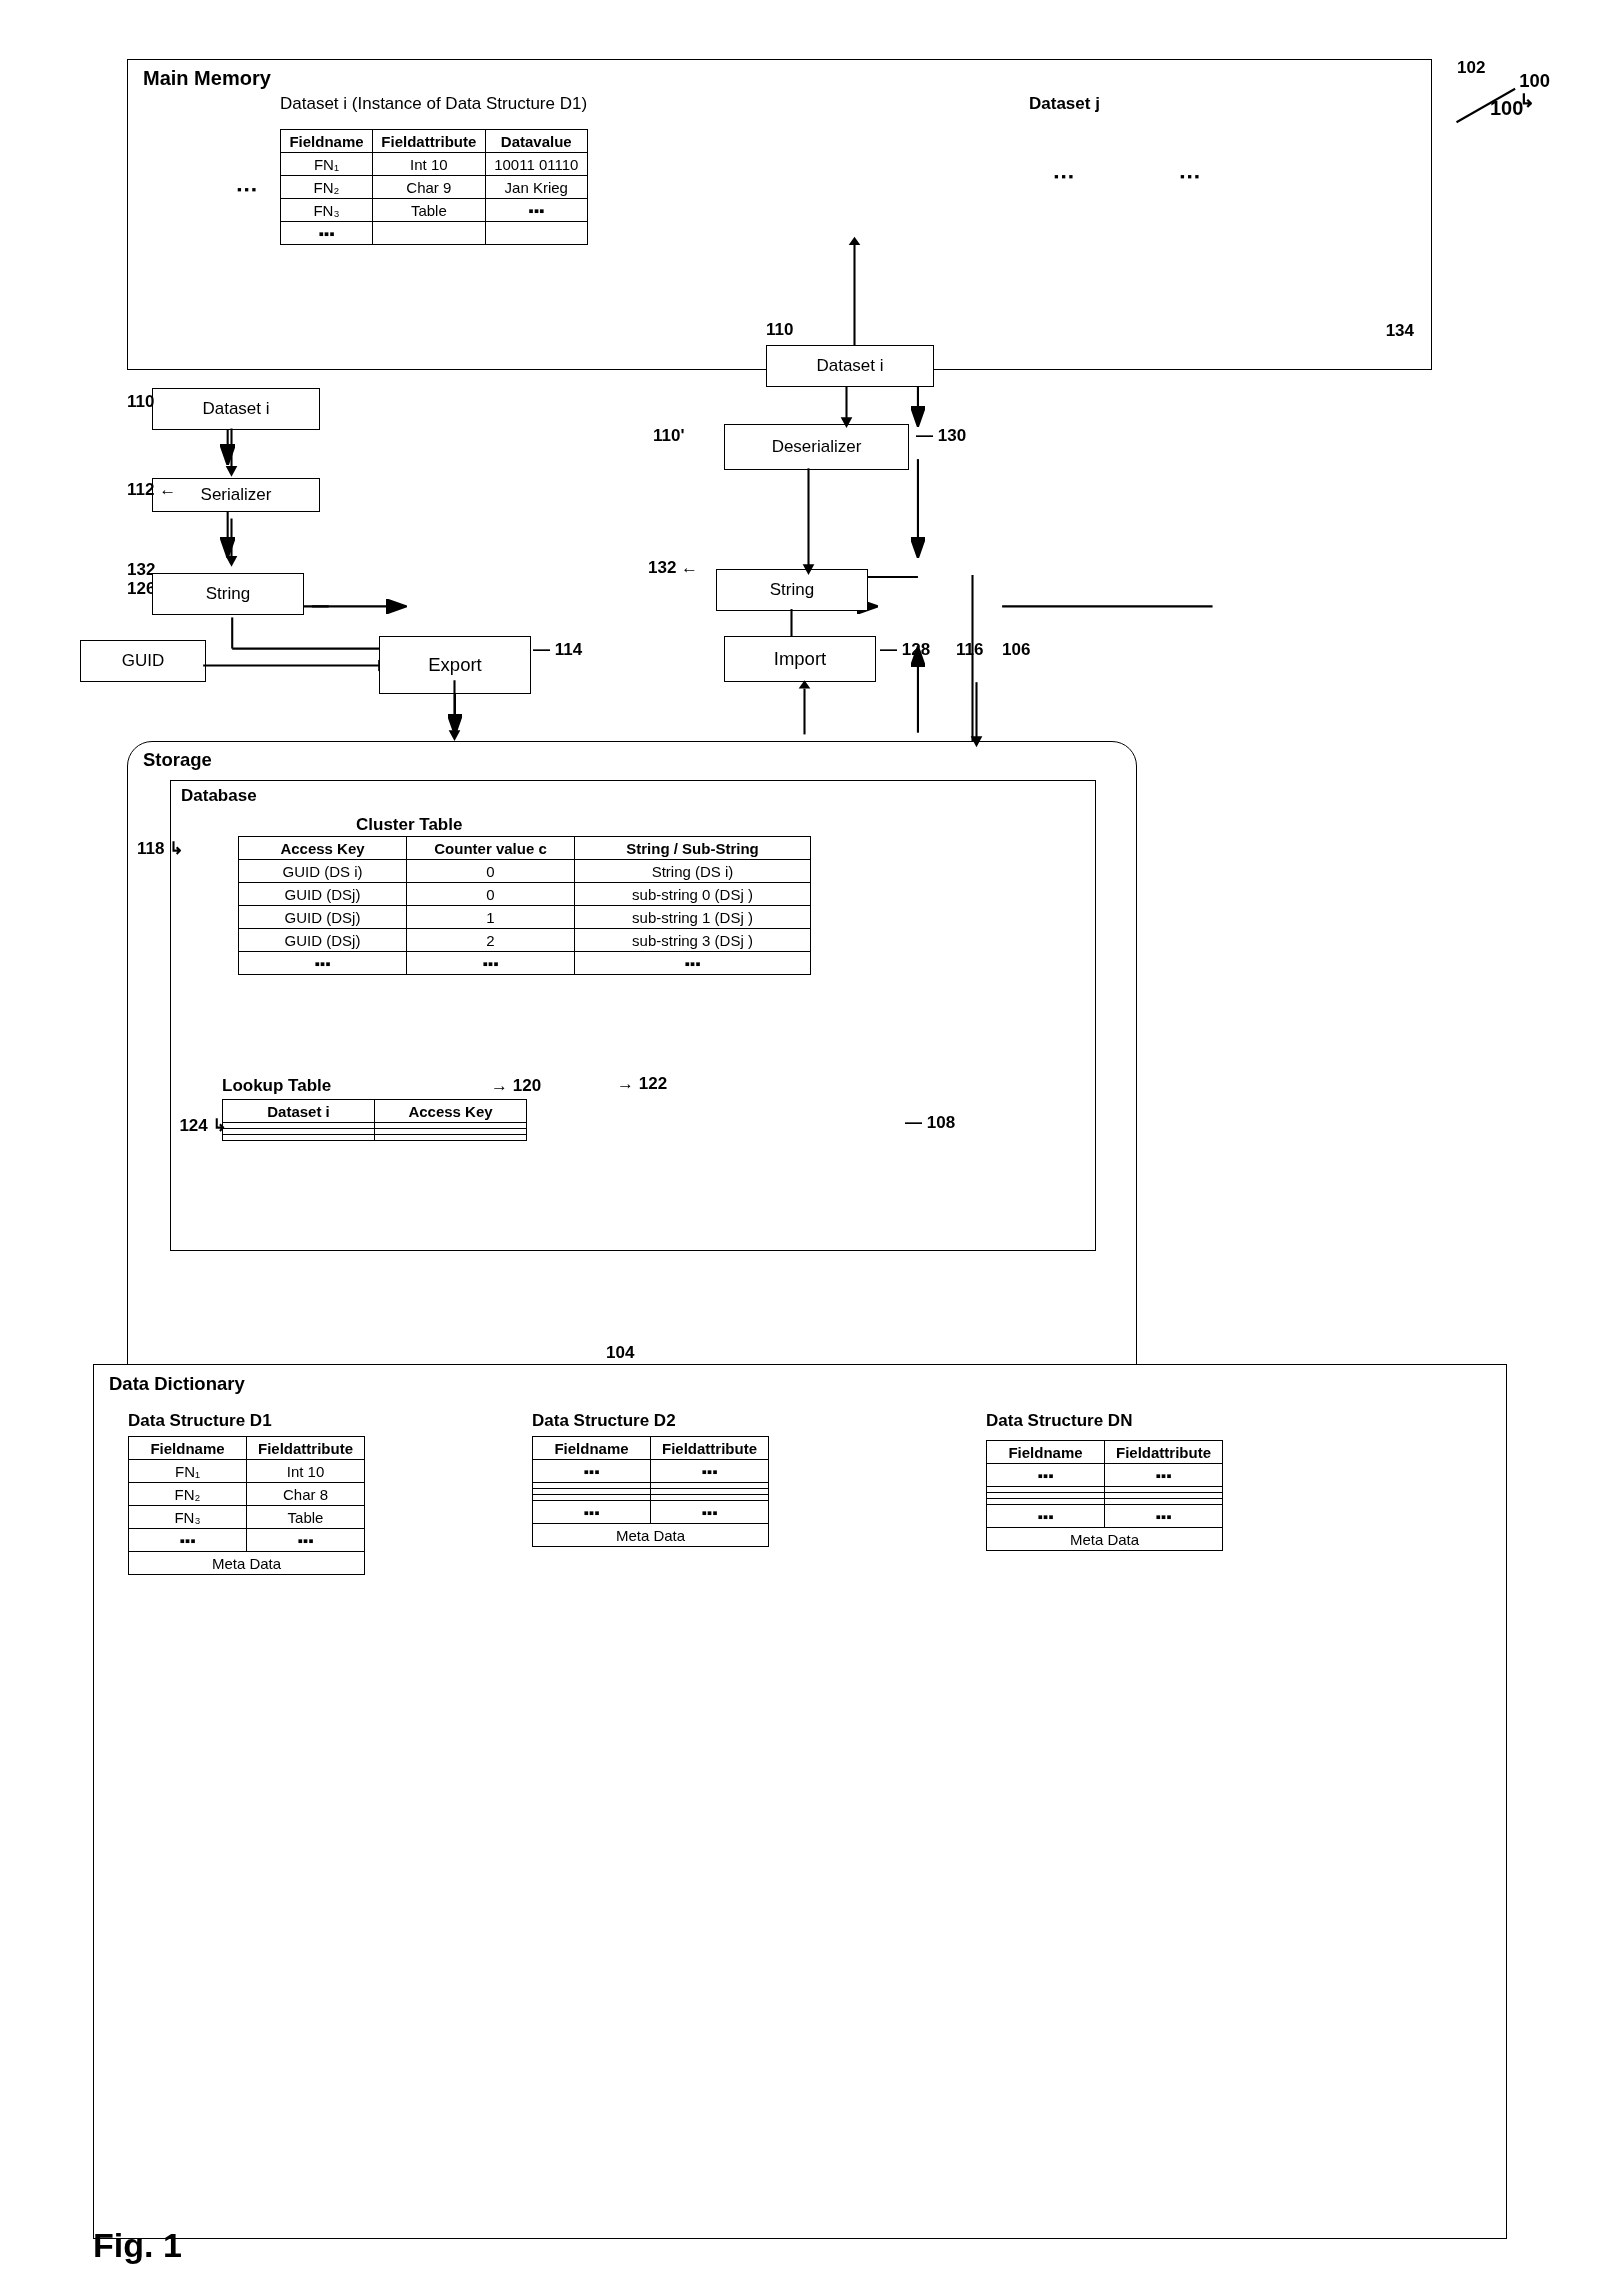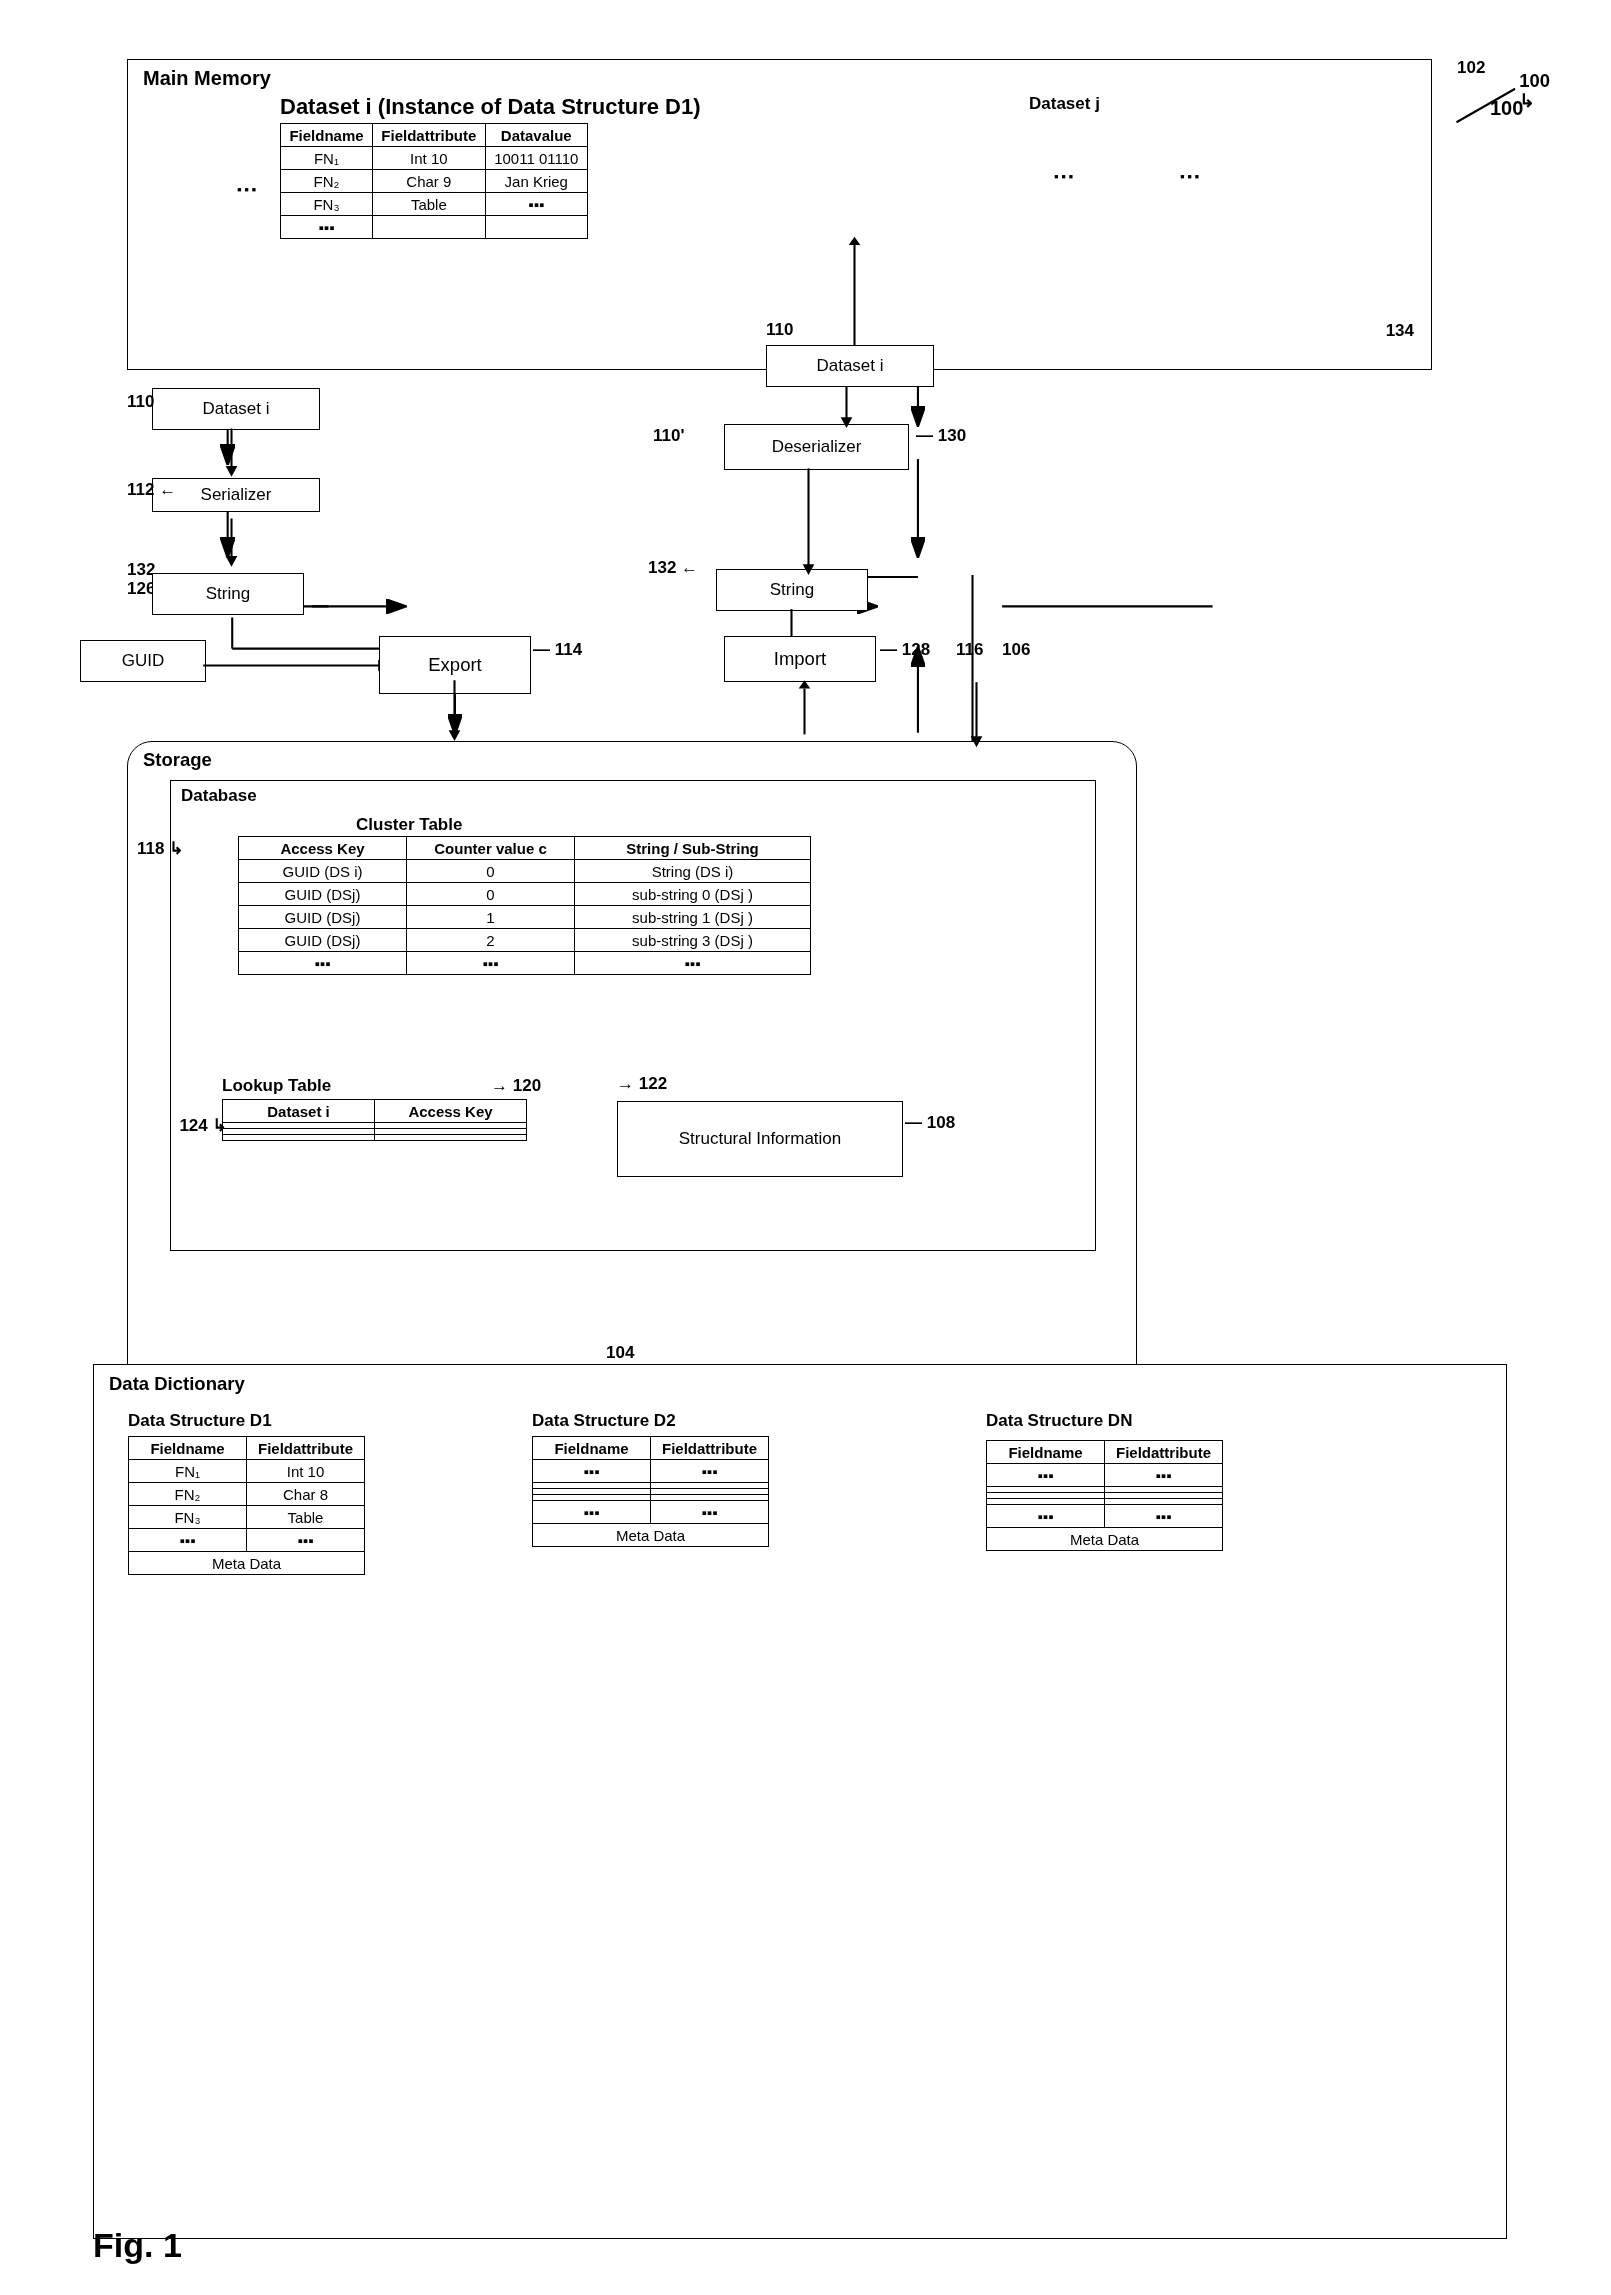--- a/index.html
+++ b/index.html
@@ -113,21 +113,21 @@
     <line x1="230" y1="680" x2="350" y2="680"></line>
 
     <line x1="1150" y1="680" x2="1400" y2="680"></line>
 
   </svg>
 
   <div class="box" style="left:93px; top:25px; width:1305px; height:311px; border-width:1.7px;">
     <span class="box-label" style="position:absolute; top:6.7px; left:15px; font-size:20px;">Main Memory</span>
 
     <div style="position:absolute; left:152px; top:34px;">
-      <div class="box-label-sm" style="font-size:22px; margin-bottom:3px; font-weight:bold;">Dataset i (Instance of Data Structure D1)</div>
+      <div class="box-label-sm" style="font-size:17px; margin-bottom:15px; font-weight:normal;">Dataset i (Instance of Data Structure D1)</div>
       <table>
         <thead>
           <tr>
             <th>Fieldname</th>
             <th>Fieldattribute</th>
             <th>Datavalue</th>
           </tr>
         </thead>
         <tbody>
           <tr>
@@ -363,23 +363,20 @@
                 <td></td>
               </tr>
           </tbody>
         </table>
       </div>
 
       <div class="ref" style="position:absolute; left:8.4px; top:334px; font-size:17px; font-weight:bold; white-space:nowrap;">124 ↳</div>
 
       <div class="ref" style="position:absolute; left:320px; top:295px; font-size:17px; font-weight:bold; white-space:nowrap;">→ 120</div>
 
-      <div class="box" style="position:absolute; left:446px; top:320px; width:286px; height:76px; display:flex; align-items:center; justify-content:center;">
-        <span style="font-size:17px;">Structural Information</span>
-      </div>
 
       <div class="ref" style="position:absolute; left:734px; top:332px; font-size:17px; font-weight:bold; white-space:nowrap;">— 108</div>
 
       <div class="ref" style="position:absolute; left:446px; top:293px; font-size:17px; font-weight:bold; white-space:nowrap;">→ 122</div>
 
     </div>
 
   </div>
 
   <div class="ref" style="left:572px; top:1309px; font-size:17px; font-weight:bold;">104</div>

